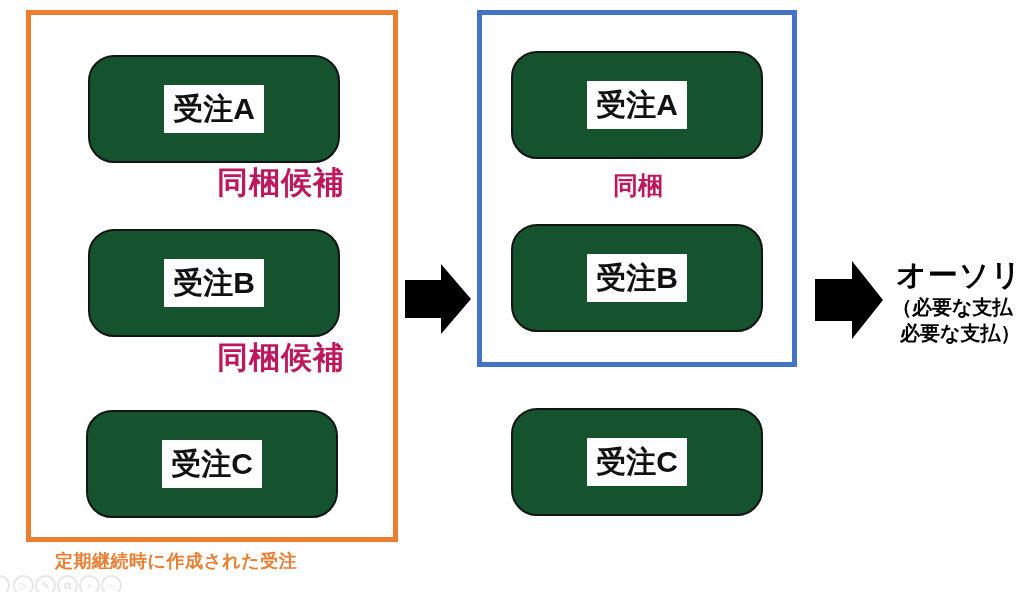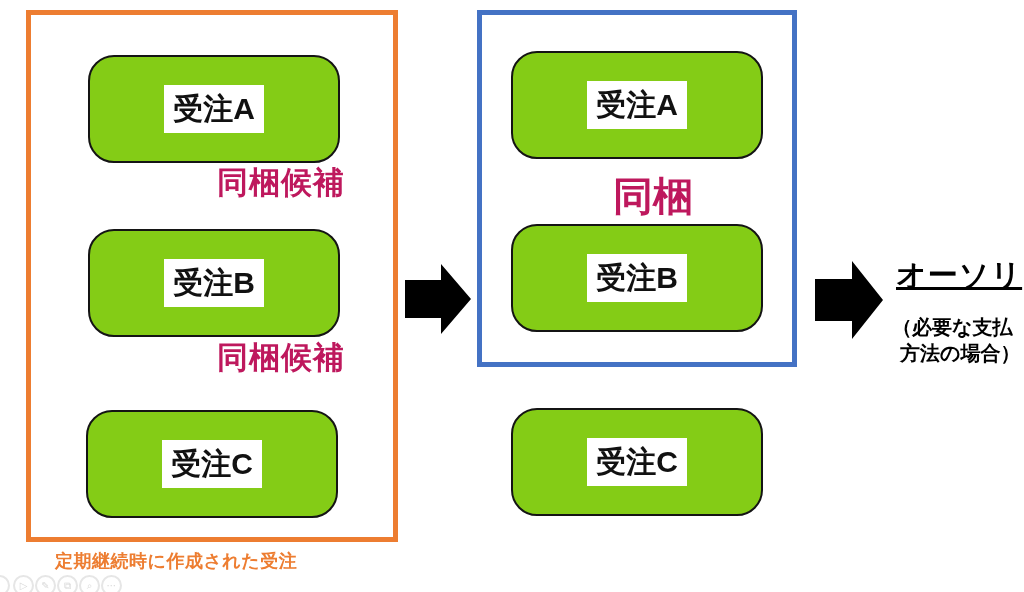--- a/index.html
+++ b/index.html
@@ -6,55 +6,55 @@
   .canvas{
     position:relative;width:1024px;height:592px;background:#ffffff;overflow:hidden;
     font-family:"Liberation Sans","DejaVu Sans",sans-serif;
   }
   .frame{position:absolute;box-sizing:border-box;background:transparent;}
   .frame-orange{left:26px;top:10px;width:372px;height:532px;border:5px solid #ED7D31;}
   .frame-blue{left:477px;top:10px;width:320px;height:357px;border:5px solid #4472C4;}
 
   .gbox{
     position:absolute;width:252px;height:108px;box-sizing:border-box;
-    background:#84cc16;border:2px solid #141414;border-radius:26px;
+    background:#14532d;border:2px solid #141414;border-radius:26px;
     display:flex;align-items:center;justify-content:center;
   }
   .gbox .lbl{
     background:#ffffff;color:#111111;font-weight:bold;font-size:30px;line-height:1.15;
     padding:7px 9px;white-space:nowrap;
   }
   .box-la{left:88px;top:55px;}
   .box-lb{left:88px;top:229px;}
   .box-lc{left:86px;top:410px;}
   .box-ma{left:511px;top:51px;}
   .box-mb{left:511px;top:224px;}
   .box-mc{left:511px;top:408px;}
 
   .ann{position:absolute;font-weight:bold;color:#be185d;white-space:nowrap;}
   .ann-1{left:217px;top:162px;font-size:31px;letter-spacing:1px;}
   .ann-2{left:217px;top:337px;font-size:31px;letter-spacing:1px;}
-  .ann-3{left:613px;top:169px;font-size:40px;}
+  .ann-3{left:613px;top:169px;font-size:25px;}
 
   .caption{
     position:absolute;left:55px;top:549px;font-size:18px;font-weight:bold;
     color:#ED7D31;letter-spacing:0.5px;white-space:nowrap;
   }
 
   .arrow{position:absolute;}
   .arrow-1{left:405px;top:264px;}
   .arrow-2{left:815px;top:261px;}
 
   .result-title{
     position:absolute;left:896px;top:255px;font-size:30px;font-weight:bold;
-    color:#000;letter-spacing:1px;white-space:nowrap;text-decoration:underline;
+    color:#000;letter-spacing:1px;white-space:nowrap;
   }
   .result-note{
     position:absolute;left:892px;top:294px;font-size:20px;font-weight:bold;
-    color:#000;line-height:26px;white-space:nowrap;margin-top:20px;
+    color:#000;line-height:26px;white-space:nowrap;
   }
   .result-note span{display:block;}
   .result-note .ln2{padding-left:8px;}
 
   .share-btn{
     position:absolute;top:575px;width:21px;height:21px;box-sizing:border-box;
     border:2px solid #E6E6E6;border-radius:50%;color:#D9D9D9;
     font-size:10px;line-height:17px;text-align:center;background:#fff;
   }
   .sb-0{left:-11px;}
@@ -105,21 +105,21 @@
     <span class="lbl">受注C</span>
   </div>
 
   <svg class="arrow arrow-2" width="68" height="78" viewBox="0 0 68 78">
     <polygon points="0,18 37,18 37,0 68,39 37,78 37,60 0,60" fill="#000000"></polygon>
   </svg>
 
   <div class="result-title">オーソリ</div>
   <div class="result-note">
     <span class="ln1">（必要な支払</span>
-    <span class="ln2">方法の場合）</span>
+    <span class="ln2">必要な支払）</span>
   </div>
 
   <div class="share-btn sb-0"></div>
   <div class="share-btn sb-1">▷</div>
   <div class="share-btn sb-2">✎</div>
   <div class="share-btn sb-3">⧉</div>
   <div class="share-btn sb-4">⌕</div>
   <div class="share-btn sb-5">⋯</div>
 
 </div>

